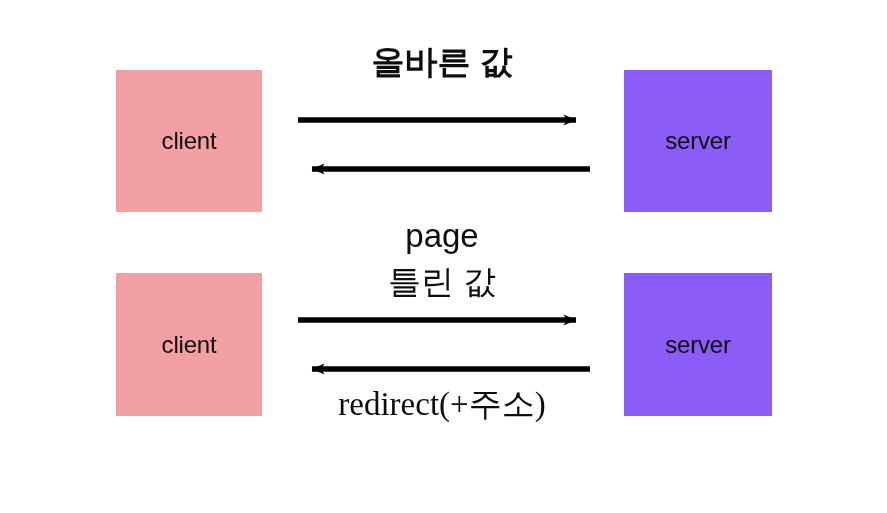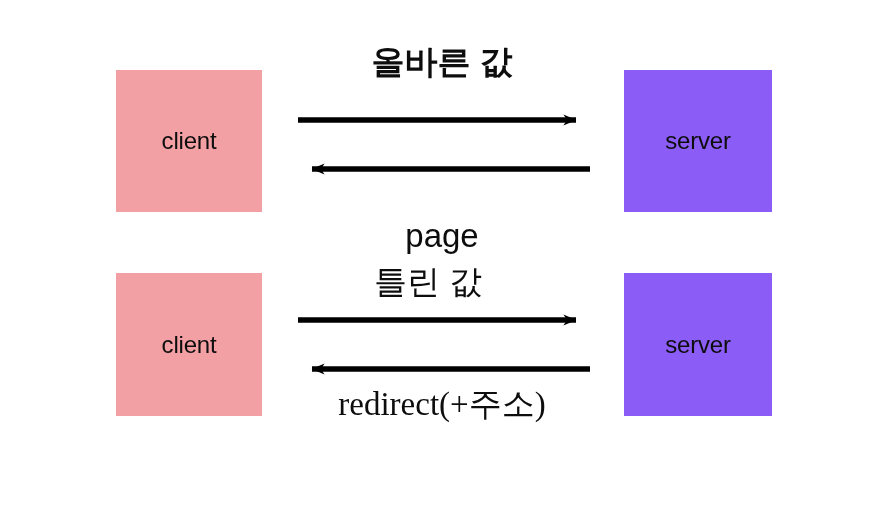--- a/index.html
+++ b/index.html
@@ -70,21 +70,21 @@
   <div class="edge-label" style="left:296px; top:187px; width:292px;margin-top:32px;">page</div>
 
   <div class="node-box client-box" style="left:116px; top:273px; width:146px; height:143px;">
     <span class="node-label">client</span>
   </div>
 
   <div class="node-box server-box" style="left:624px; top:273px; width:148px; height:143px;">
     <span class="node-label">server</span>
   </div>
 
-  <div class="edge-label" style="left:282px; top:265px; width:292px;">틀린 값</div>
+  <div class="edge-label" style="left:296px; top:265px; width:292px;">틀린 값</div>
 
   <div class="edge-label" style="left:276px; top:388px; width:332px;font-family:Liberation Serif, serif;">redirect(+주소)</div>
 
   <svg class="flow-svg" viewBox="0 0 887 513">
     <defs>
 
       <marker id="arrow-right" markerWidth="14" markerHeight="12" refX="13.2" refY="6" orient="auto" markerUnits="userSpaceOnUse">
         <path d="M0.6,0.4 L13.6,6 L0.6,11.6 L4.2,6 Z" fill="#000000"></path>
       </marker>
       <marker id="arrow-left" markerWidth="14" markerHeight="12" refX="13.2" refY="6" orient="auto" markerUnits="userSpaceOnUse">

